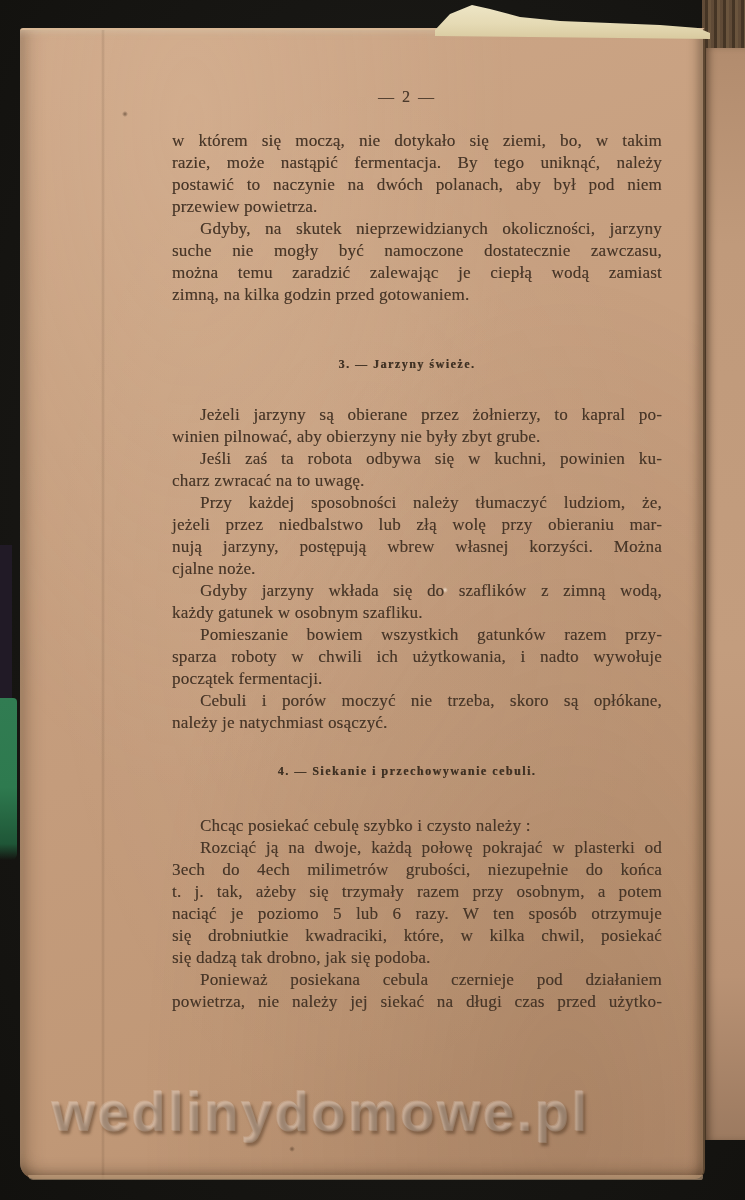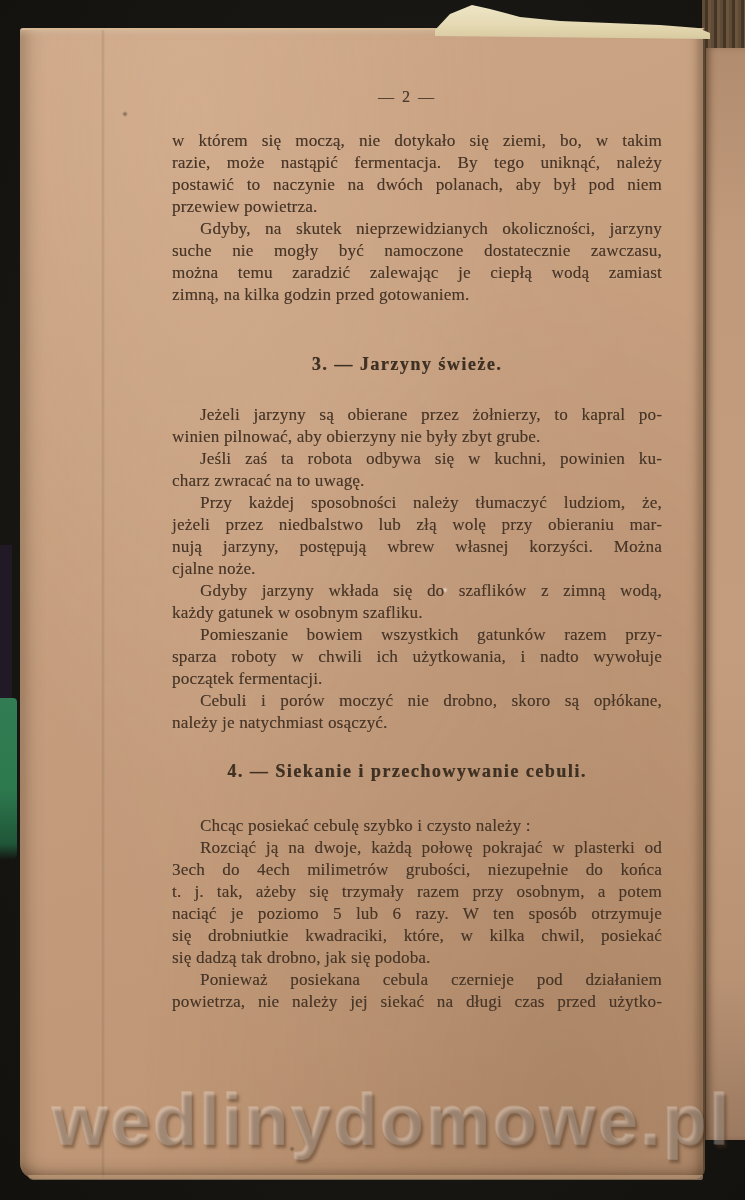--- a/index.html
+++ b/index.html
@@ -77,30 +77,30 @@
   .text-layer{
     position:absolute;left:132px;top:100px;width:510px;
     font-size:17px;line-height:22px;letter-spacing:.2px;
     color:#473628;text-shadow:.3px .3px 0 rgba(70,50,35,.45);
   }
   .para{margin:0;}
   .line{text-align:justify;text-align-last:justify;margin-left:20px;}
   .line.end{text-align-last:left;}
   .line.first-indent{text-indent:28px;}
   .heading{
-    text-align:center;font-weight:bold;font-size:18px;line-height:24px;
+    text-align:center;font-weight:bold;font-size:12px;line-height:24px;
     letter-spacing:1.5px;color:#3e3023;text-shadow:.4px .4px 0 rgba(55,40,26,.55);
   }
   .heading.h1{margin:46px 0 28px;}
   .heading.h2{margin:25px 0 32px;}
   
   .watermark{
     position:absolute;left:52px;top:1084px;width:660px;
     font-family:"Liberation Sans","DejaVu Sans",sans-serif;
-    font-weight:700;font-size:72px;letter-spacing:2.5px;line-height:1;
+    font-weight:700;font-size:56px;letter-spacing:2.5px;line-height:1;
     color:rgba(255,255,255,.17);
     text-shadow:2px 3px 3px rgba(72,46,26,.45), -1px -1px 0 rgba(255,255,255,.16);
   }
 </style>
 </head>
 <body>
 
 <div class="scene">
   <div class="purple-patch"></div>
   <div class="green-patch"></div>
@@ -141,21 +141,21 @@
         <div class="para">
           <div class="line first-indent">Gdyby jarzyny wkłada się do szaflików z zimną wodą,</div>
           <div class="line end">każdy gatunek w osobnym szafliku.</div>
         </div>
         <div class="para">
           <div class="line first-indent">Pomieszanie bowiem wszystkich gatunków razem przy-</div>
           <div class="line">sparza roboty w chwili ich użytkowania, i nadto wywołuje</div>
           <div class="line end">początek fermentacji.</div>
         </div>
         <div class="para">
-          <div class="line first-indent">Cebuli i porów moczyć nie drobno, skoro są opłókane,</div>
+          <div class="line first-indent">Cebuli i porów moczyć nie trzeba, skoro są opłókane,</div>
           <div class="line end">należy je natychmiast osączyć.</div>
         </div>
         <div class="heading h2">4. — Siekanie i przechowywanie cebuli.</div>
         <div class="para">
           <div class="line end first-indent">Chcąc posiekać cebulę szybko i czysto należy :</div>
         </div>
         <div class="para">
           <div class="line first-indent">Rozciąć ją na dwoje, każdą połowę pokrajać w plasterki od</div>
           <div class="line">3ech do 4ech milimetrów grubości, niezupełnie do końca</div>
           <div class="line">t. j. tak, ażeby się trzymały razem przy osobnym, a potem</div>

